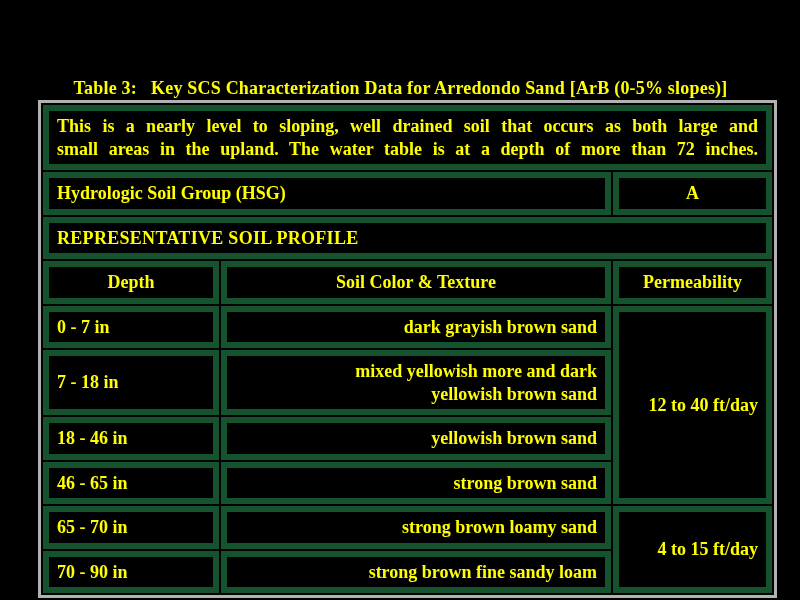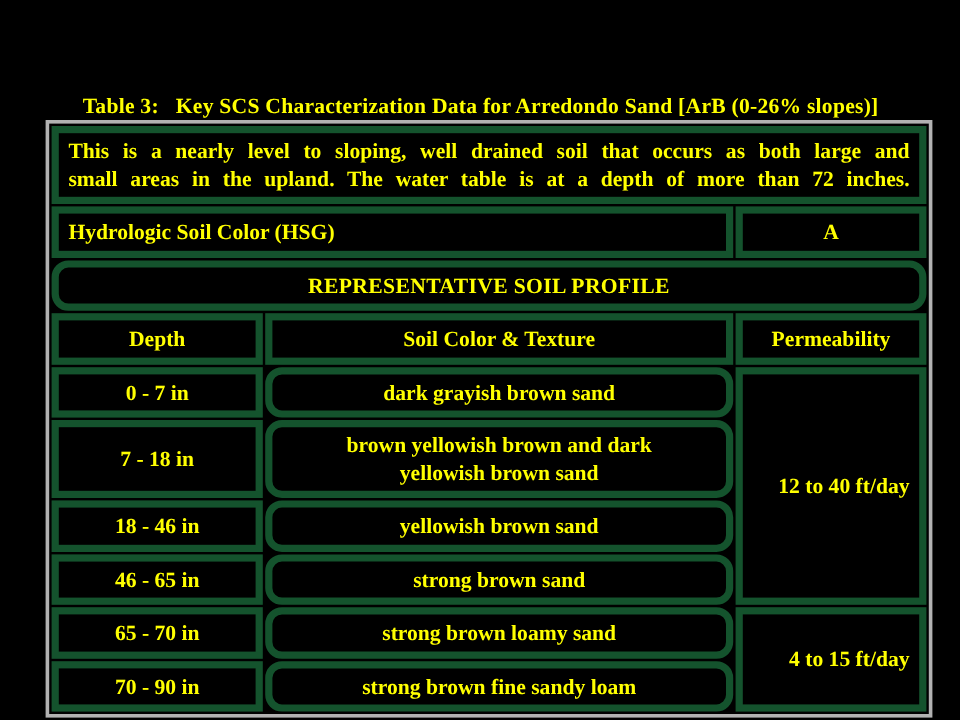--- a/index.html
+++ b/index.html
@@ -46,65 +46,65 @@
     font-weight: bold;
     padding: 4px 8px;
     vertical-align: middle;
     box-sizing: border-box;
     line-height: 1.25;
   }
   td.desc-cell { height: 50px; padding: 4px 8px; }
   .desc-line { text-align: justify; text-align-last: justify; }
   td.hsg-label-cell { height: 28px; text-align: left; font-size: 19px; }
   td.hsg-value-cell { text-align: center; font-size: 19px; }
-  td.section-header-cell { height: 28px; text-align: center; letter-spacing: 0.3px; border-radius: 14px; }
+  td.section-header-cell { height: 28px; text-align: left; letter-spacing: 0.3px; }
   td.col-header-cell { height: 30px; text-align: center; margin-top: 43px; }
-  td.depth-cell { height: 30px; text-align: center; }
-  td.texture-cell { text-align: center; white-space: pre-line; border-radius: 14px; }
+  td.depth-cell { height: 30px; text-align: left; }
+  td.texture-cell { text-align: right; white-space: pre-line; }
   td.perm-cell { text-align: right; vertical-align: middle; }
   tr.row-two-line td { height: 48px; }
 </style>
 </head>
 <body>
 
-<div class="slide-title">Table 3:   Key SCS Characterization Data for Arredondo Sand [ArB (0-26% slopes)]</div>
+<div class="slide-title">Table 3:   Key SCS Characterization Data for Arredondo Sand [ArB (0-5% slopes)]</div>
 
 <table class="soil-table">
   <colgroup>
     <col style="width:176px">
     <col style="width:390px">
     <col style="width:159px">
   </colgroup>
   <tbody>
     <tr>
       <td class="desc-cell" colspan="3">
         <div class="desc-line">This is a nearly level to sloping, well drained soil that occurs as both large and</div>
         <div class="desc-line">small areas in the upland.  The water table is at a depth of more than 72 inches.</div>
       </td>
     </tr>
     <tr>
-      <td class="hsg-label-cell" colspan="2">Hydrologic Soil Color (HSG)</td>
+      <td class="hsg-label-cell" colspan="2">Hydrologic Soil Group (HSG)</td>
       <td class="hsg-value-cell">A</td>
     </tr>
     <tr>
       <td class="section-header-cell" colspan="3">REPRESENTATIVE SOIL PROFILE</td>
     </tr>
     <tr>
       <td class="col-header-cell">Depth</td>
       <td class="col-header-cell">Soil Color &amp; Texture</td>
       <td class="col-header-cell">Permeability</td>
     </tr>
     <tr>
       <td class="depth-cell">0 - 7 in</td>
       <td class="texture-cell">dark grayish brown sand</td>
       <td class="perm-cell" rowspan="4">12 to 40 ft/day</td>
     </tr>
     <tr class="row-two-line">
       <td class="depth-cell">7 - 18 in</td>
-      <td class="texture-cell">brown yellowish brown and dark
+      <td class="texture-cell">mixed yellowish more and dark
 yellowish brown sand</td>
     </tr>
     <tr>
       <td class="depth-cell">18 - 46 in</td>
       <td class="texture-cell">yellowish brown sand</td>
     </tr>
     <tr>
       <td class="depth-cell">46 - 65 in</td>
       <td class="texture-cell">strong brown sand</td>
     </tr>

